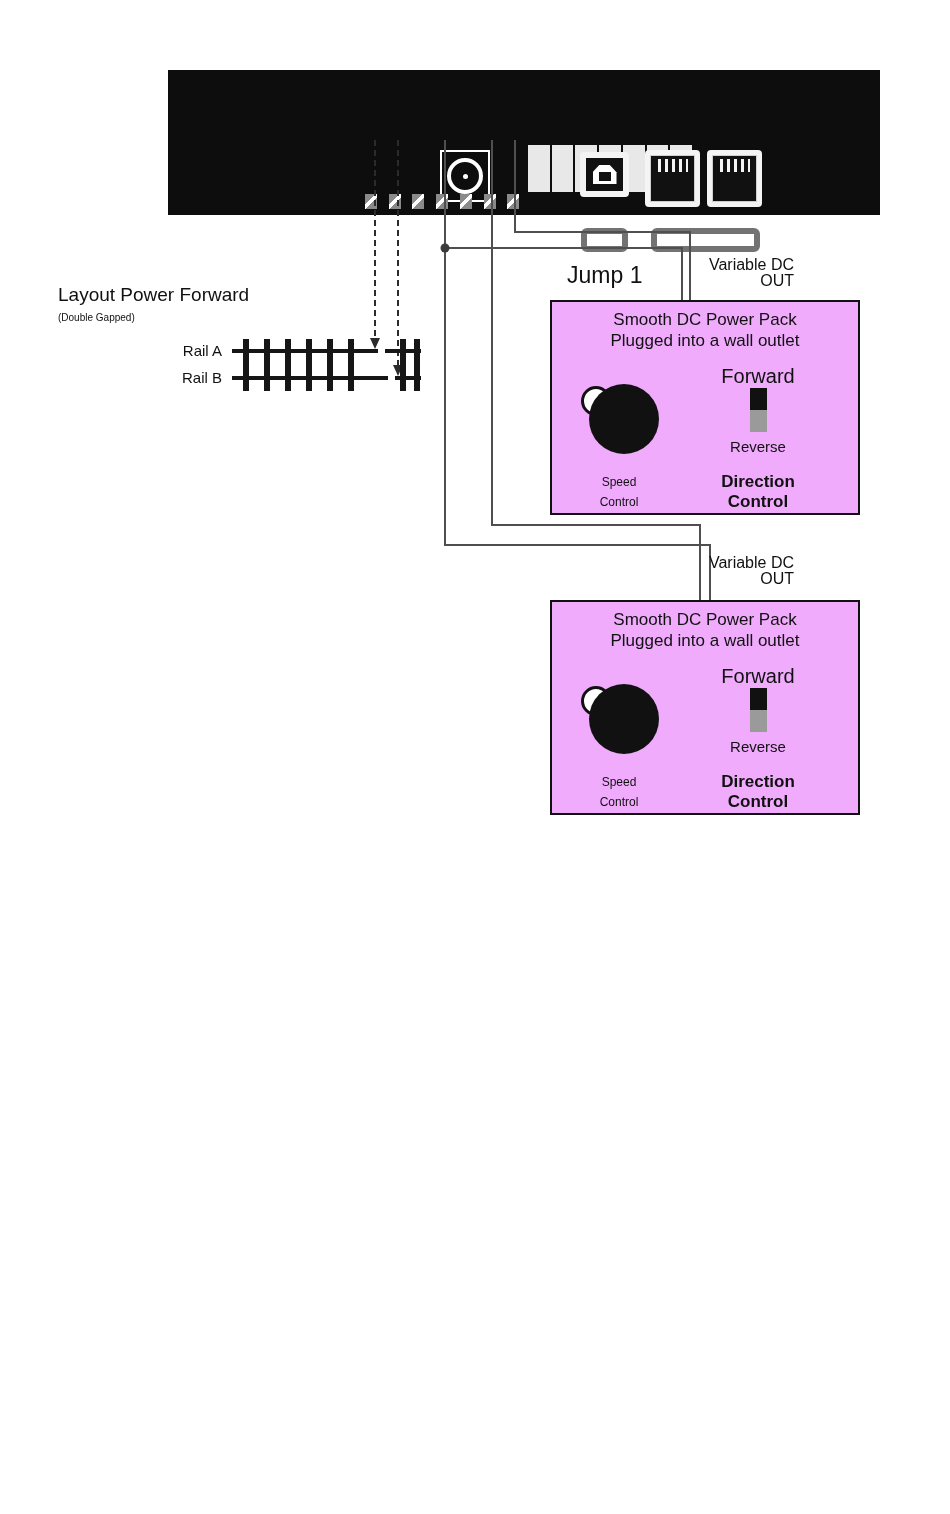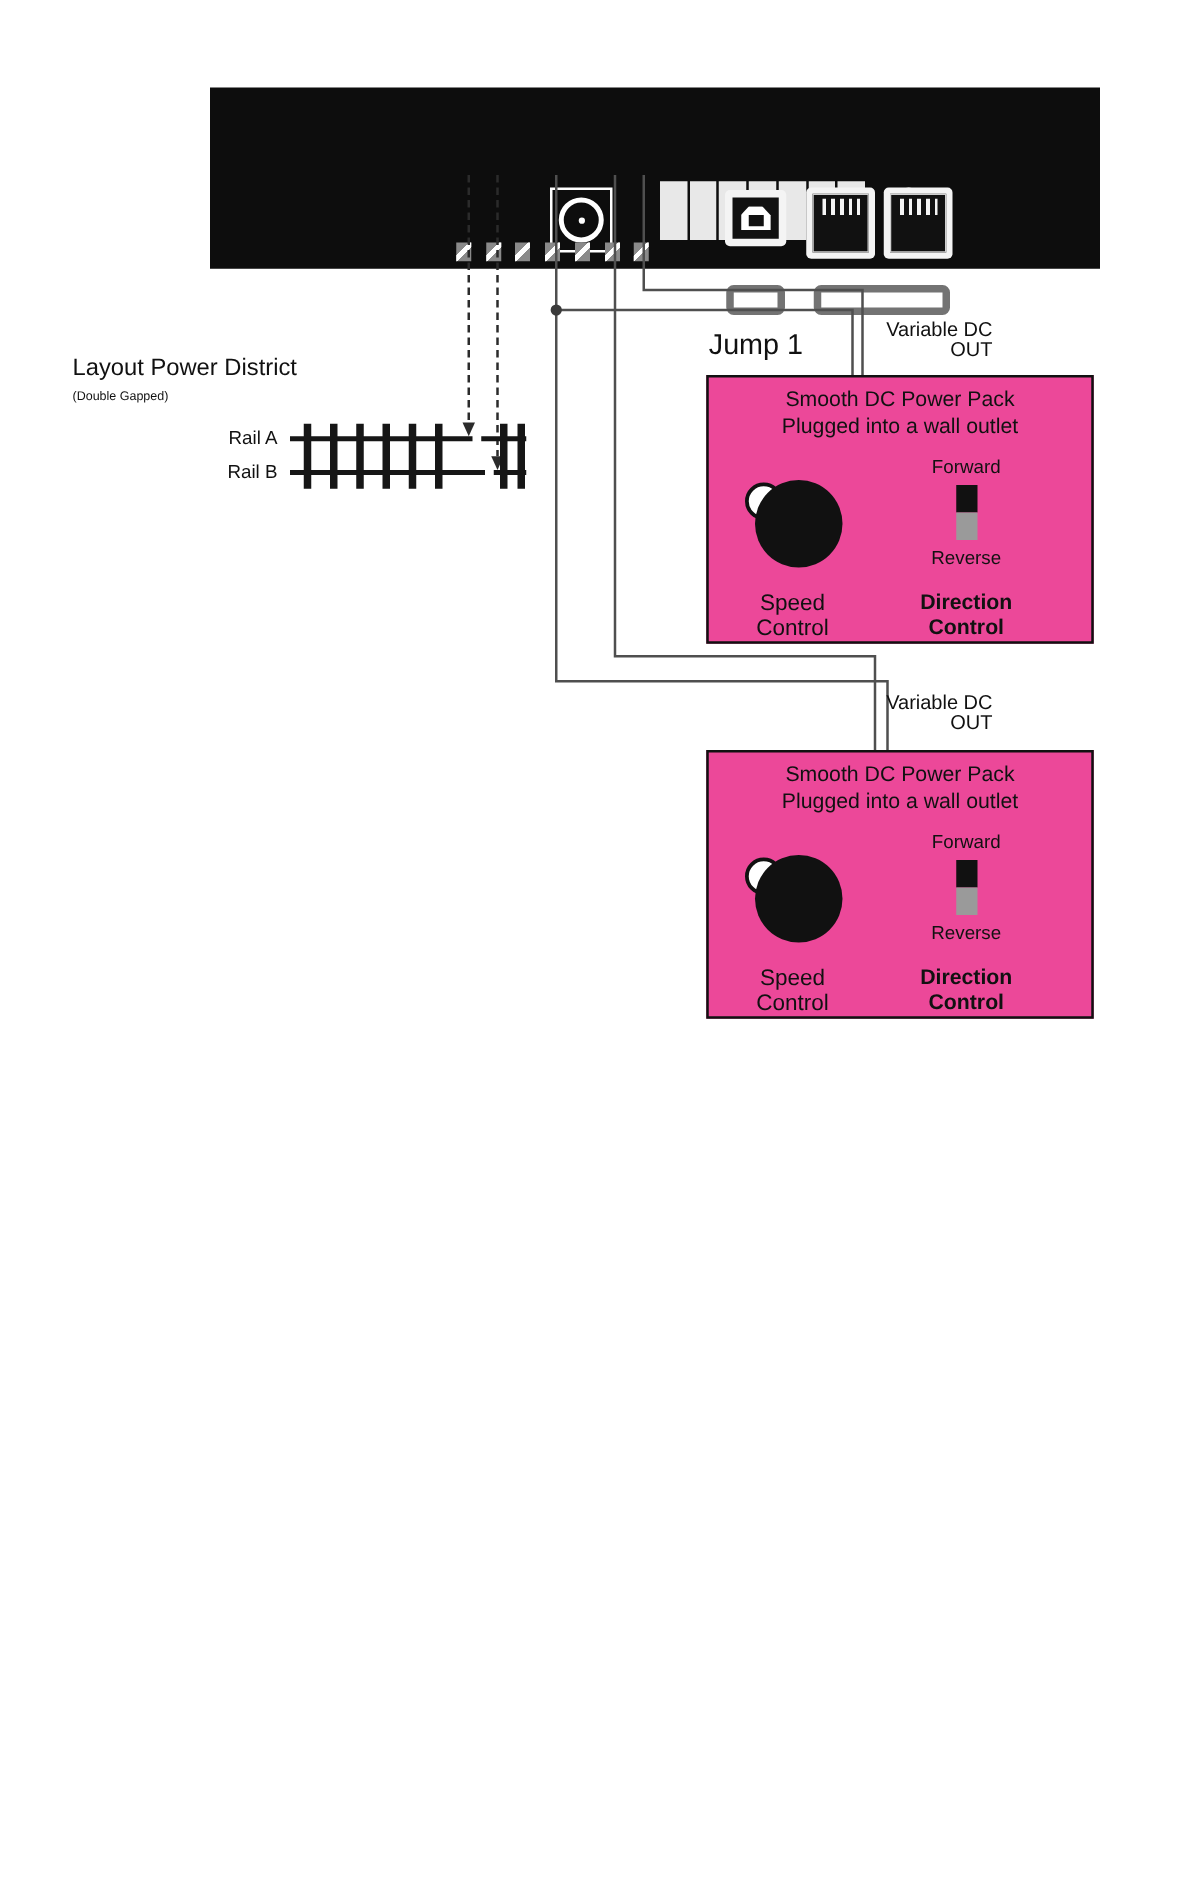--- a/index.html
+++ b/index.html
@@ -39,28 +39,28 @@
   .jack-tag{position:absolute;top:189px;width:14px;height:18px;border:1.5px solid #fff;border-radius:3px;
     color:#fff;font-size:9px;font-weight:bold;display:flex;align-items:center;justify-content:center;}
   
   .district-title{position:absolute;left:58px;top:284px;font-size:19px;}
   .district-sub{position:absolute;left:58px;top:312px;font-size:10px;}
   .rail-label{position:absolute;left:158px;width:64px;text-align:right;font-size:15px;}
   
   .jump1-label{position:absolute;left:567px;top:262px;font-size:23px;}
   .vardc{position:absolute;left:678px;width:116px;text-align:right;font-size:16px;line-height:16px;}
   
-  .pack{position:absolute;left:565px;width:310px;height:215px;border:2.5px solid #111;background:#ec4899;box-sizing:border-box;}
+  .pack{position:absolute;left:550px;width:310px;height:215px;border:2.5px solid #111;background:#f0abfc;box-sizing:border-box;}
   .pack-title{position:absolute;left:0;right:0;text-align:center;font-size:17px;}
   .knob-small{position:absolute;left:29px;top:84px;width:30px;height:30px;border:3px solid #111;
     border-radius:50%;background:#fff;box-sizing:border-box;}
   .knob-big{position:absolute;left:37px;top:82px;width:70px;height:70px;border-radius:50%;background:#111;}
-  .col-left{position:absolute;left:7px;top:170px;width:120px;text-align:center;font-size:18px;line-height:20px;}
+  .col-left{position:absolute;left:7px;top:170px;width:120px;text-align:center;font-size:12px;line-height:20px;}
   .col-right{position:absolute;left:146px;top:170px;width:120px;text-align:center;font-size:17px;line-height:20px;font-weight:bold;}
-  .fwd{position:absolute;left:146px;top:63px;width:120px;text-align:center;font-size:15px;}
+  .fwd{position:absolute;left:146px;top:63px;width:120px;text-align:center;font-size:20px;}
   .rev{position:absolute;left:146px;top:136px;width:120px;text-align:center;font-size:15px;}
   .toggle{position:absolute;left:198px;top:86px;width:17px;height:44px;}
   .toggle-top{height:22px;background:#111;}
   .toggle-bottom{height:22px;background:#9a9a9a;}
 </style>
 </head>
 <body>
 
 <div class="panel">
 
@@ -144,21 +144,21 @@
 
   <g stroke="#161616" stroke-width="4" fill="none">
     <path d="M232 351 H378 M385 351 H421"></path>
     <path d="M232 378 H388 M395 378 H421"></path>
   </g>
   <g stroke="#161616" stroke-width="6" fill="none">
     <path d="M246 339 V391 M267 339 V391 M288 339 V391 M309 339 V391 M330 339 V391 M351 339 V391 M403 339 V391 M417 339 V391"></path>
   </g>
 </svg>
 
-<div class="district-title">Layout Power District</div>
+<div class="district-title">Layout Power Forward</div>
 <div class="district-sub">(Double Gapped)</div>
 <div class="rail-label" style="top:342px">Rail A</div>
 <div class="rail-label" style="top:369px">Rail B</div>
 
 <div class="jump1-label">Jump 1</div>
 <div class="vardc" style="top:257px">
   <div>Variable DC</div>
   <div>OUT</div>
 </div>
 <div class="vardc" style="top:555px">

